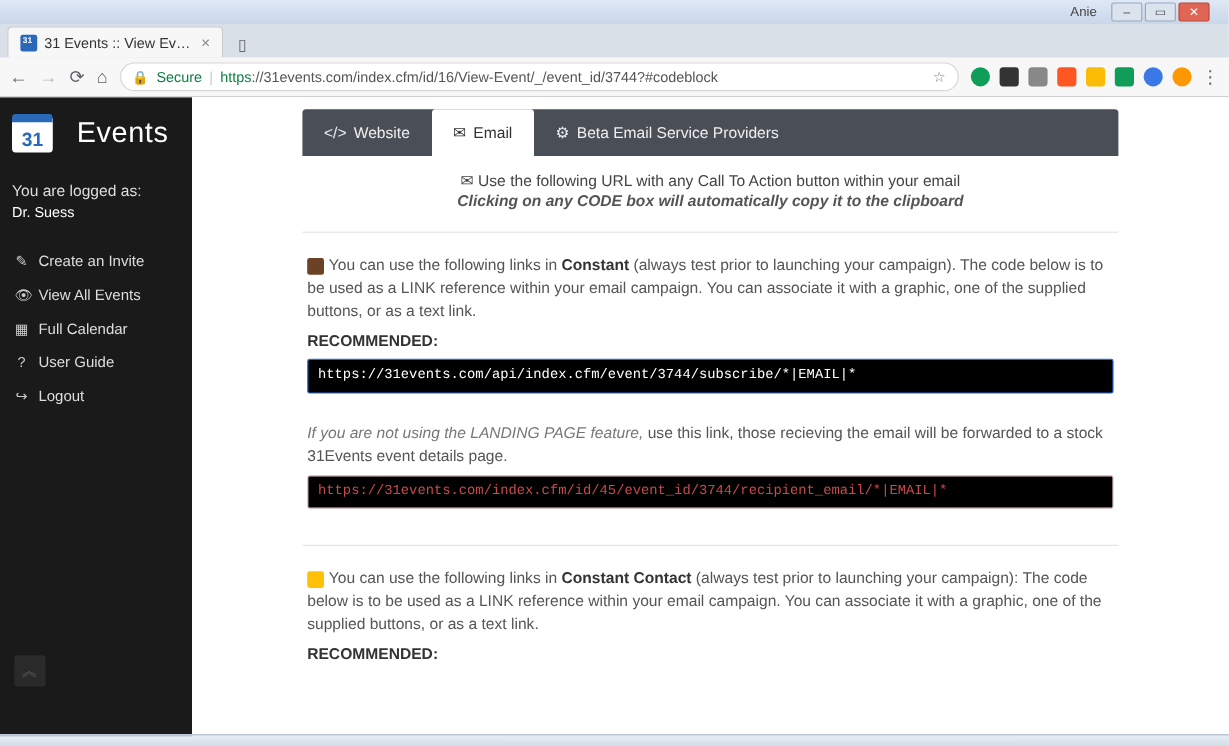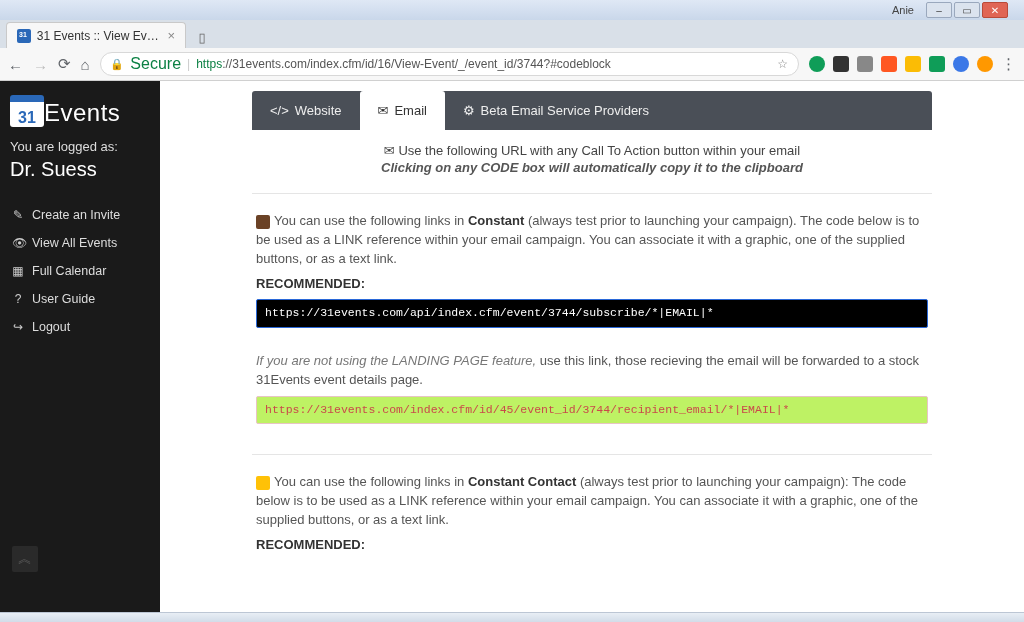--- a/index.html
+++ b/index.html
@@ -16,37 +16,37 @@
 .btab { display: flex; align-items: center; gap: 6px; height: 26px; padding: 0 10px; background: #f7f7f7; border: 1px solid #c9c9c9; border-bottom: none; border-radius: 4px 4px 0 0; font-size: 12px; color: #333; max-width: 180px; }
 .btab .favicon { width: 14px; height: 14px; background: #2a68b8; border-radius: 2px; position: relative; }
 .btab .favicon::after { content: "31"; position: absolute; color: #fff; font-size: 7px; font-weight: bold; left: 2px; top: 2px; }
 .btab .x { color: #888; font-size: 13px; }
 .newtab { width: 20px; height: 18px; margin-left: 6px; color: #666; text-align: center; }
 
 .addrrow { display: flex; align-items: center; height: 32px; padding: 0 8px; gap: 10px; background: #f7f7f7; }
 .navicon { color: #5f6368; font-size: 15px; }
 .omnibox { flex: 1; display: flex; align-items: center; height: 24px; border: 1px solid #d8d8d8; border-radius: 14px; padding: 0 10px; background: #fff; gap: 6px; font-size: 12px; color: #555; }
 .lock { color: #0b8043; font-size: 11px; }
-.secure { color: #0b8043; font-size: 16px; }
+.secure { color: #0b8043; font-size: 12px; }
 .sep { color: #ccc; }
 .url-proto { color: #0b8043; }
 .url-rest { color: #555; }
 .star { color: #888; margin-left: auto; }
 .ext-icons { display: flex; gap: 8px; align-items: center; }
 .ext { width: 16px; height: 16px; border-radius: 3px; }
 .ext.g { background: #0f9d58; border-radius: 50%; } .ext.bl { background: #333; } .ext.c { background: #888; } .ext.d { background: #ff5722; } .ext.y { background: #fbbc05; } .ext.gr { background: #0f9d58; } .ext.o { background: #3b78e7; border-radius: 50%; } .ext.or { background: #ff9800; border-radius: 50%; }
 
 
 .page { display: flex; height: 570px; overflow: hidden; }
 .sidebar { width: 160px; background: #1a1a1a; color: #ddd; padding: 14px 10px; flex-shrink: 0; }
-.logo { display: flex; align-items: flex-end; gap: 0; margin-bottom: 12px; }
+.logo { display: flex; align-items: center; gap: 20px; margin-bottom: 24px; }
 .logo-cal { width: 34px; height: 32px; background: #fff; border-radius: 3px; position: relative; display: flex; align-items: flex-end; justify-content: center; color: #2a68b8; font-weight: bold; font-size: 16px; border-top: 7px solid #2a68b8; }
 .logo-txt { color: #fff; font-size: 24px; font-weight: 300; letter-spacing: 0.5px; }
 .logged-as { color: #ddd; font-size: 13px; margin-bottom: 4px; }
-.username { color: #fff; font-size: 20px; font-weight: 500; margin-bottom: 20px; }
+.username { color: #fff; font-size: 12px; font-weight: 500; margin-bottom: 20px; }
 .navlist { list-style: none; }
 .navlist li { padding: 7px 2px; color: #ddd; font-size: 12.5px; display: flex; align-items: center; gap: 8px; }
 .navlist li .ni { width: 12px; text-align: center; color: #ccc; font-size: 12px; }
 .scrolltop { position: absolute; bottom: 50px; left: 12px; width: 26px; height: 26px; background: #2a2a2a; color: #555; display: flex; align-items: center; justify-content: center; border-radius: 2px; font-size: 14px; }
 
 .content-wrap { flex: 1; background: #fff; overflow-y: auto; position: relative; }
 .content { max-width: 720px; margin: 0 auto; padding: 10px 20px 40px; }
 
 .tabbar { display: flex; background: #4a4f57; border-radius: 3px 3px 0 0; }
 .tabitem { padding: 12px 18px; color: #eee; font-size: 13px; display: flex; align-items: center; gap: 6px; }
@@ -54,21 +54,21 @@
 
 .intro { text-align: center; padding: 13px 10px 18px; border-bottom: 1px solid #e5e5e5; color: #444; }
 .intro .l1 { font-size: 13px; }
 .intro .l2 { font-style: italic; font-weight: 600; font-size: 13px; color: #555; margin-top: 2px; }
 
 .section { padding: 18px 4px 0; color: #555; font-size: 13px; line-height: 1.45; }
 .provicon { display: inline-block; width: 14px; height: 14px; vertical-align: middle; margin-right: 4px; border-radius: 2px; }
 .provicon.mc { background: #6b4226; } .provicon.cc { background: #ffc107; }
 .prov { font-weight: bold; color: #333; }
 .rec-h { font-weight: bold; color: #333; font-size: 13px; margin-top: 6px; }
-.code { margin-top: 6px; padding: 5px 8px; border: 1px solid #e8c4c4; background: #bef264; font-family: "Courier New", monospace; font-size: 11.5px; color: #c94a4a; border-radius: 2px; word-break: break-all; }
+.code { margin-top: 6px; padding: 5px 8px; border: 1px solid #e8c4c4; background: #000000; font-family: "Courier New", monospace; font-size: 11.5px; color: #c94a4a; border-radius: 2px; word-break: break-all; }
 .code.sel { background: #000000; color: #fff; border-color: #2a68d8; }
 .code.sel::selection { background: #2a68d8; }
 .note-it { font-style: italic; color: #777; }
 .divider { border-top: 1px solid #e5e5e5; margin-top: 30px; }
 
 
 .taskbar { height: 10px; background: linear-gradient(#e8eef5, #d2dce8); border-top: 1px solid #bcc6d4; position: fixed; bottom: 0; left: 0; right: 0; }
 </style>
 </head>
 <body>

